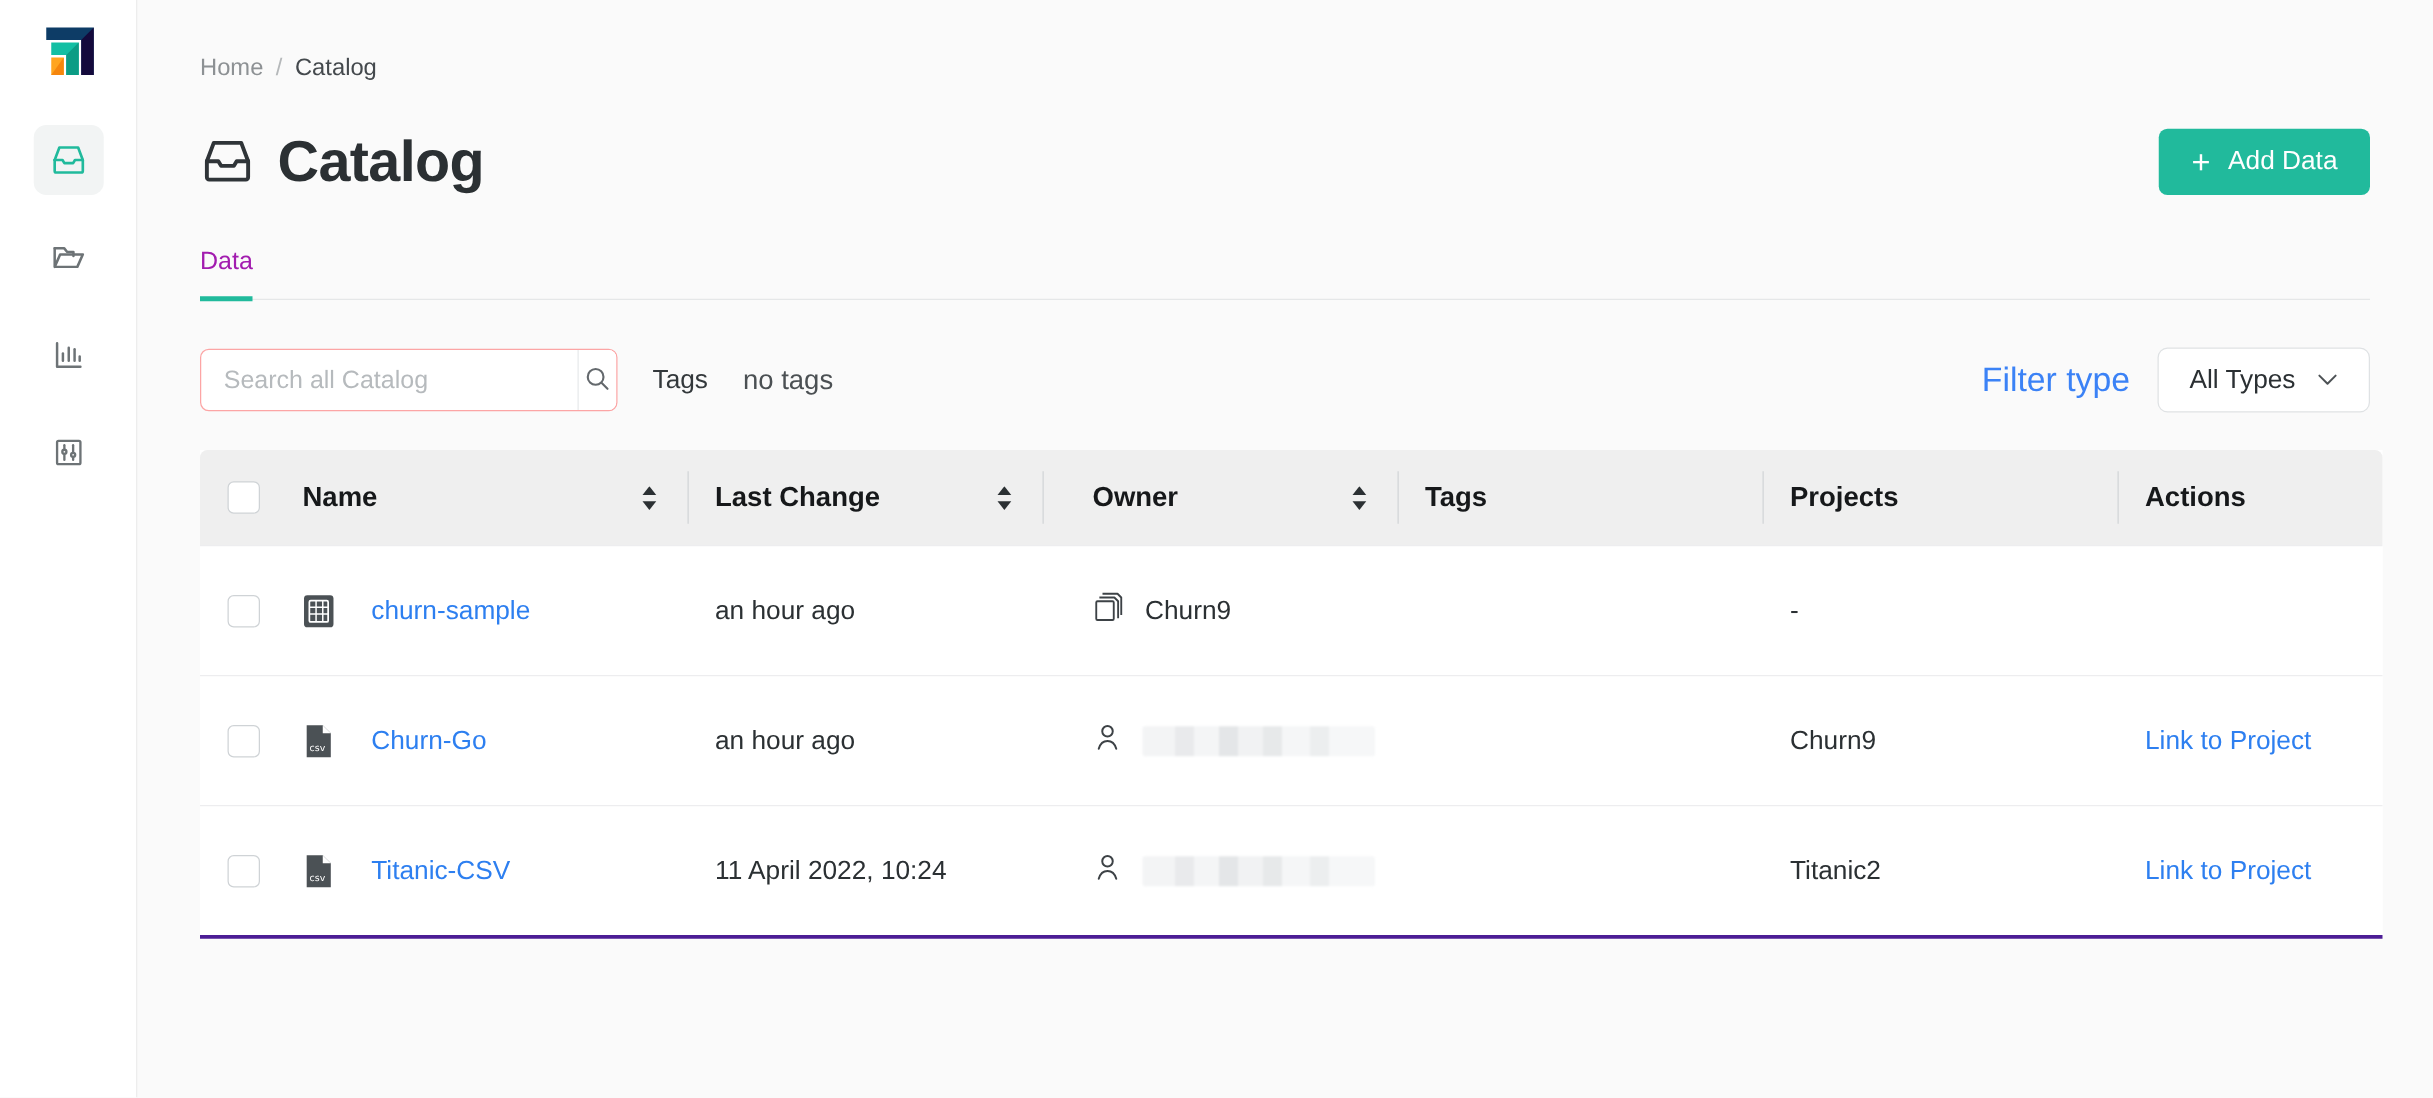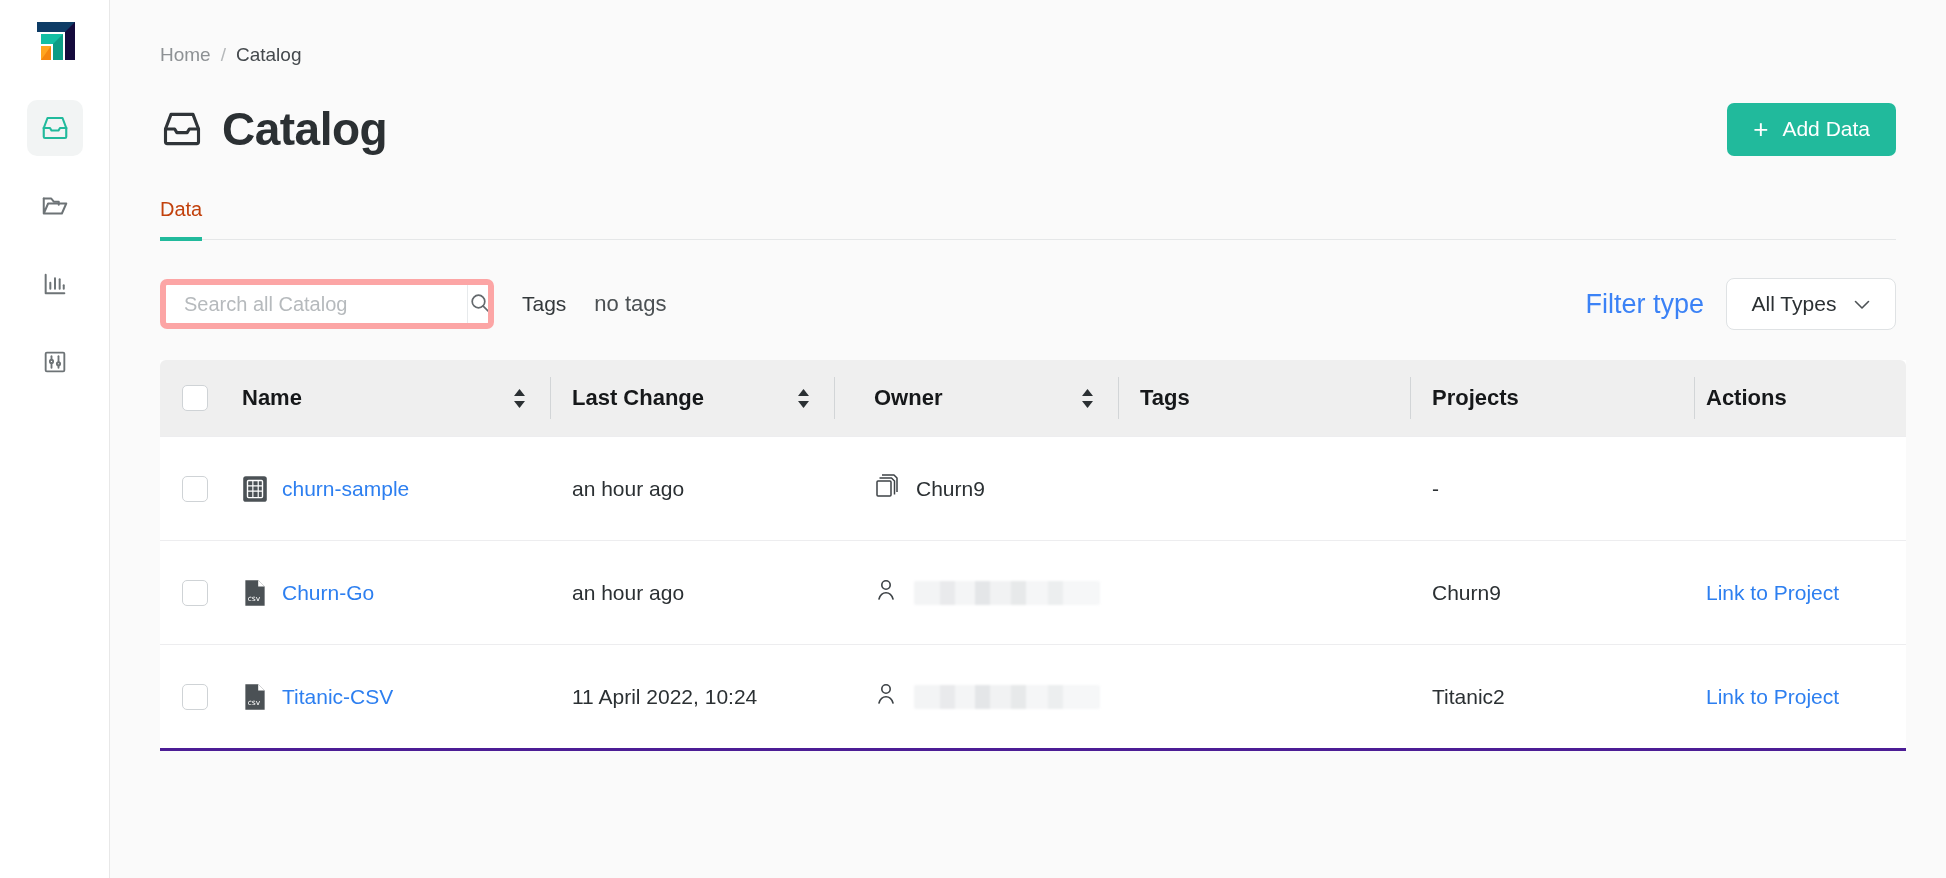--- a/index.html
+++ b/index.html
@@ -78,31 +78,31 @@
     border-bottom: 1px solid #e5e7e8;
     display: flex; gap: 30px;
   }
   .tab {
     font-size: 20px; color: #9aa0a4;
     padding-bottom: 16px;
     cursor: pointer;
     border-bottom: 4px solid transparent;
     margin-bottom: -2px;
   }
-  .tab.active { color: #c2410c; border-bottom-color: #21ba9c; }
+  .tab.active { color: #a21caf; border-bottom-color: #21ba9c; }
 
   
   .toolbar {
     margin-top: 38px;
     display: flex; align-items: center; justify-content: space-between;
   }
   .toolbar-left { display: flex; align-items: center; gap: 28px; }
   .search-box {
     display: flex; align-items: stretch;
-    border: 6px solid #fca5a5; border-radius: 7px;
+    border: 1px solid #fca5a5; border-radius: 7px;
     background: #ffffff; height: 50px; width: 334px;
     overflow: hidden;
   }
   .search-input {
     flex: 1 1 auto; border: none; outline: none;
     padding: 0 18px; font-size: 20px; color: #33383b;
     font-family: "Liberation Sans", sans-serif;
     background: transparent;
   }
   .search-input::placeholder { color: #b6babd; }
@@ -162,28 +162,28 @@
   }
   .tr:first-of-type { border-top: none; }
   .td { display: flex; align-items: center; font-size: 21px; color: #2b3033; }
 
   .c-check { width: 70px; flex: 0 0 70px; display:flex; align-items:center; justify-content:center; }
   .c-name  { width: 320px; flex: 0 0 320px; padding-left: 12px; }
   .c-date  { width: 284px; flex: 0 0 284px; padding-left: 22px; }
   .c-owner { width: 284px; flex: 0 0 284px; padding-left: 40px; }
   .c-tags  { width: 292px; flex: 0 0 292px; padding-left: 22px; }
   .c-proj  { width: 284px; flex: 0 0 284px; padding-left: 22px; }
-  .c-act   { width: 260px; flex: 1 1 auto;  padding-left: 12px; }
+  .c-act   { width: 260px; flex: 1 1 auto;  padding-left: 22px; }
 
   .cbox {
     width: 26px; height: 26px;
     border: 1px solid #cfd3d6; border-radius: 5px;
     background: #ffffff; cursor: pointer;
   }
-  .name-cell { display: flex; align-items: center; gap: 14px; }
+  .name-cell { display: flex; align-items: center; gap: 29px; }
   .link { color: #2d7ff0; cursor: pointer; font-size: 21px; }
   .file-ico { width: 26px; height: 30px; display:block; }
   .owner-cell { display: flex; align-items: center; gap: 16px; }
   .blur {
     height: 24px; width: 186px; border-radius: 2px;
     background:
       linear-gradient(90deg,
         #f3f4f5 0 14%, #e9eaec 14% 22%, #f4f5f6 22% 33%,
         #e4e6e8 33% 41%, #f1f2f3 41% 52%, #e7e9ea 52% 60%,
         #f5f6f7 60% 72%, #eceeef 72% 80%, #f6f7f8 80% 100%);

